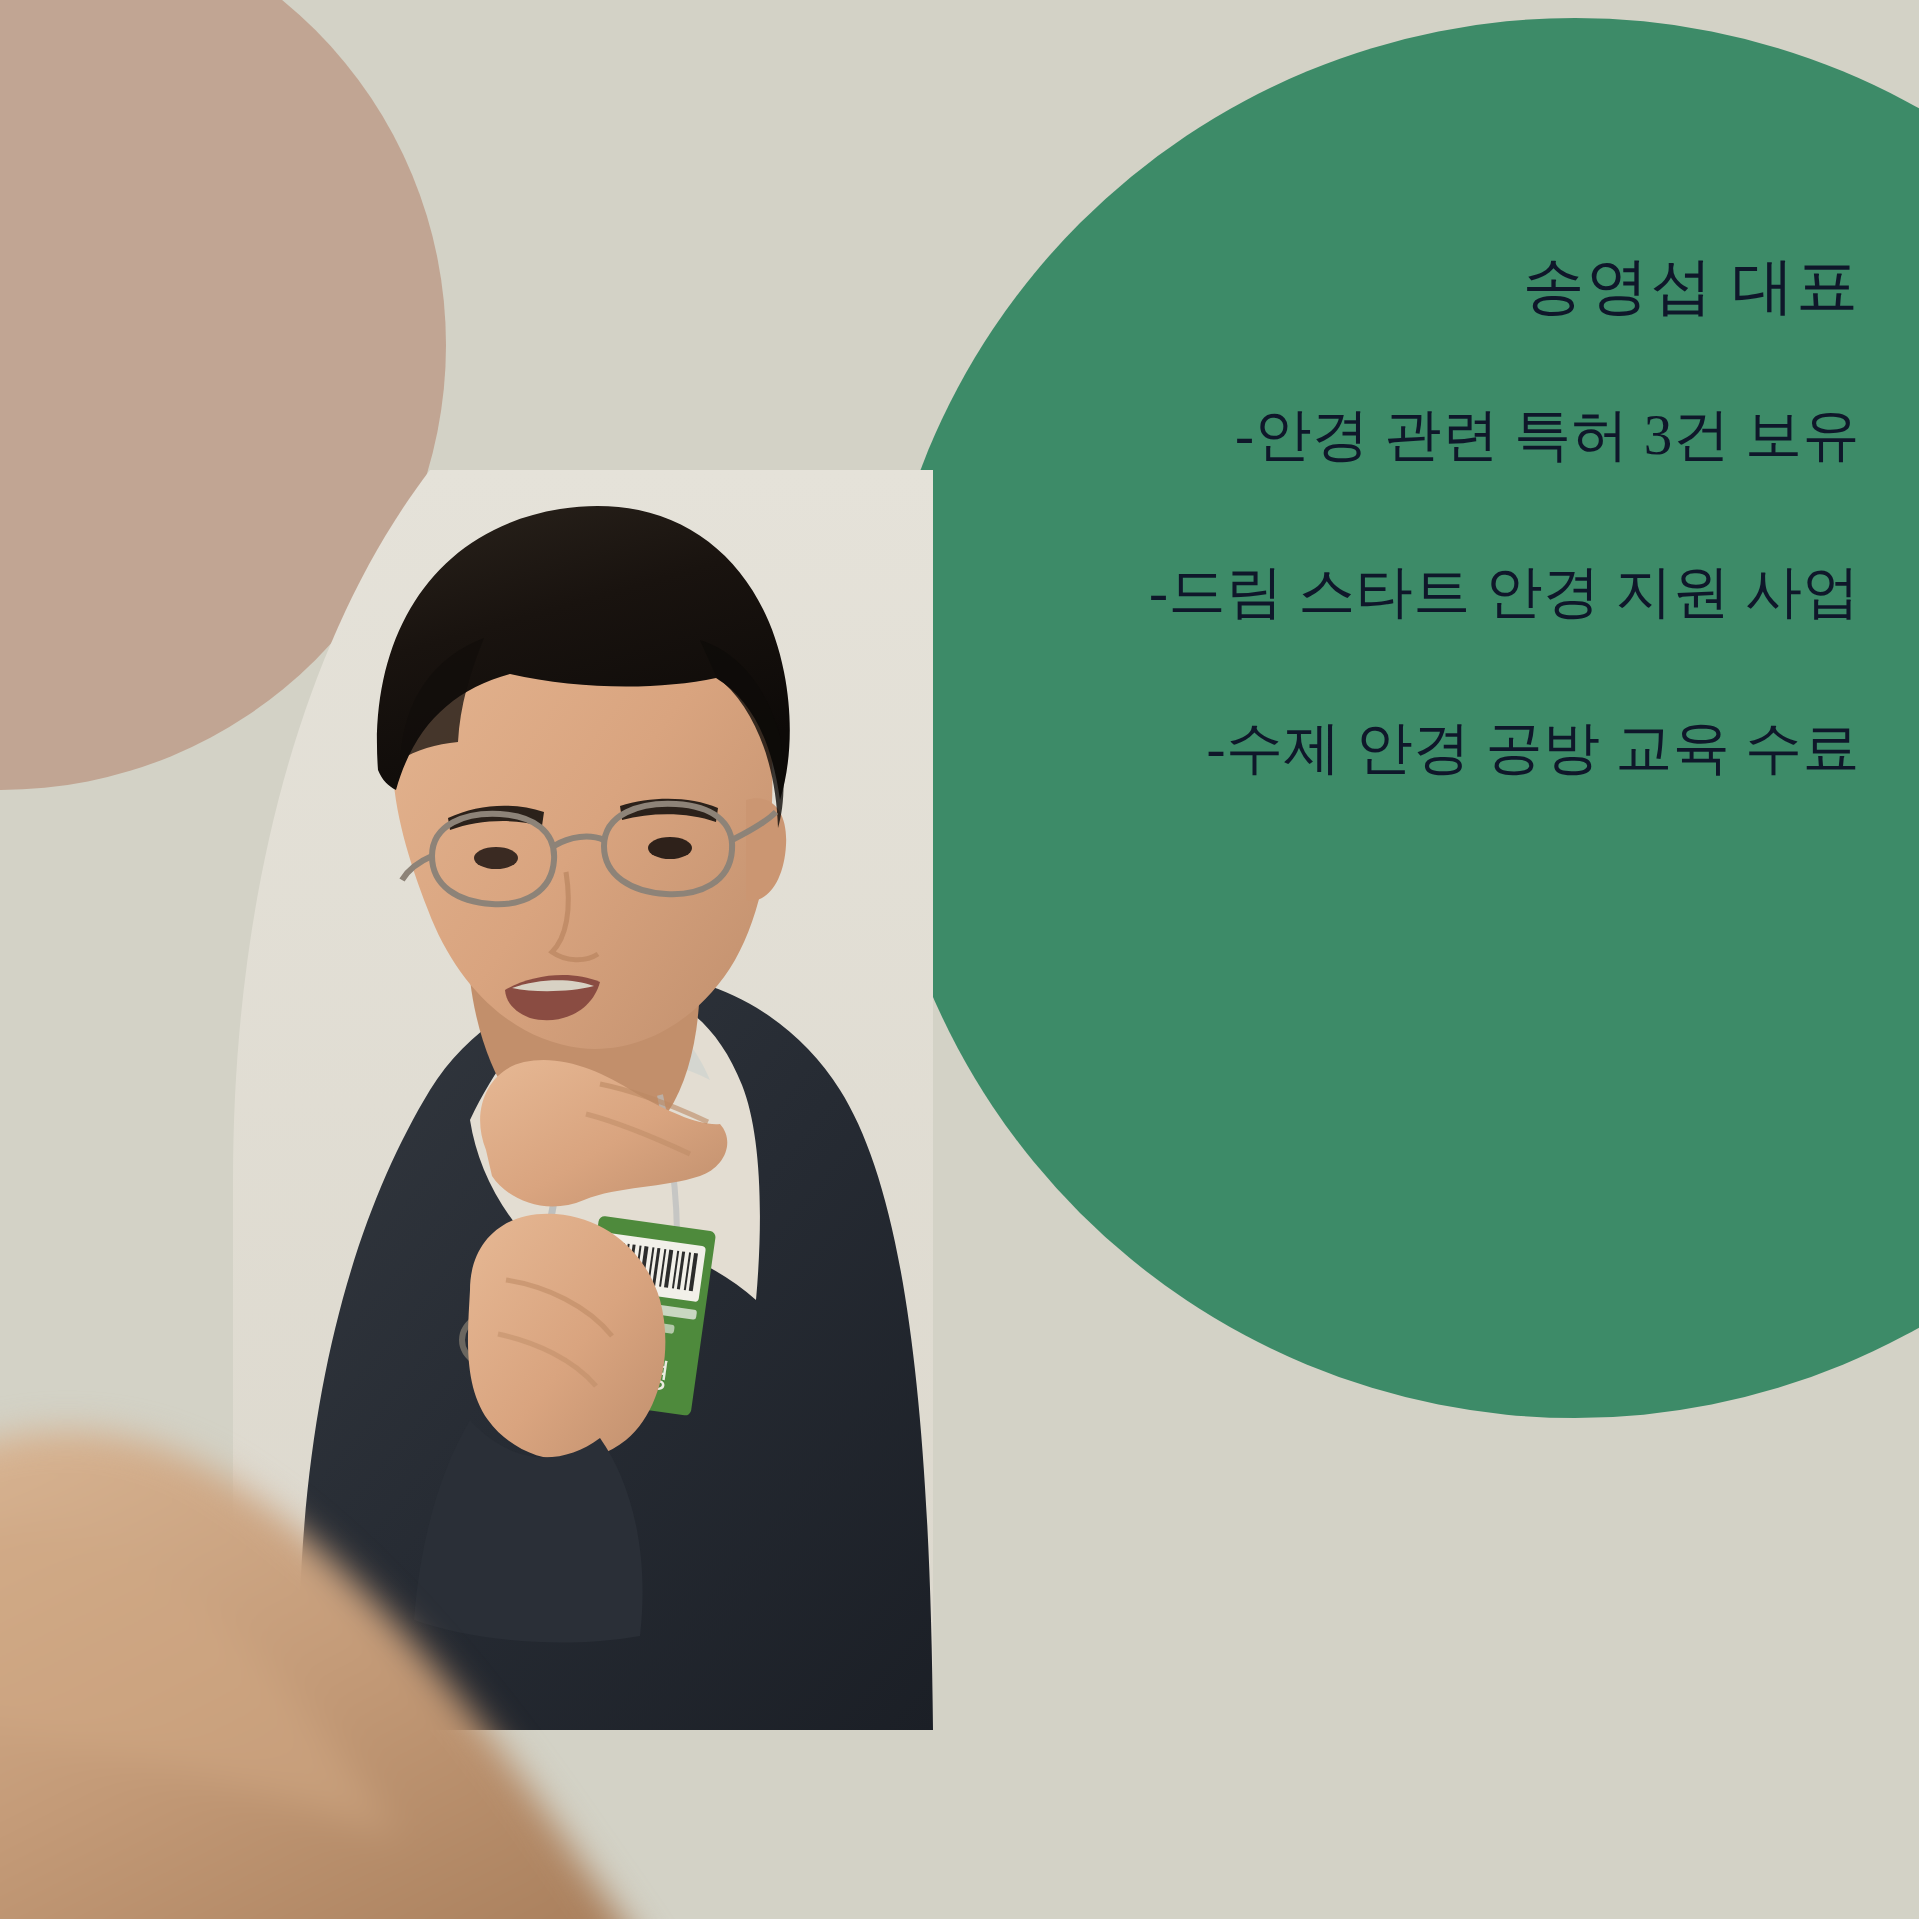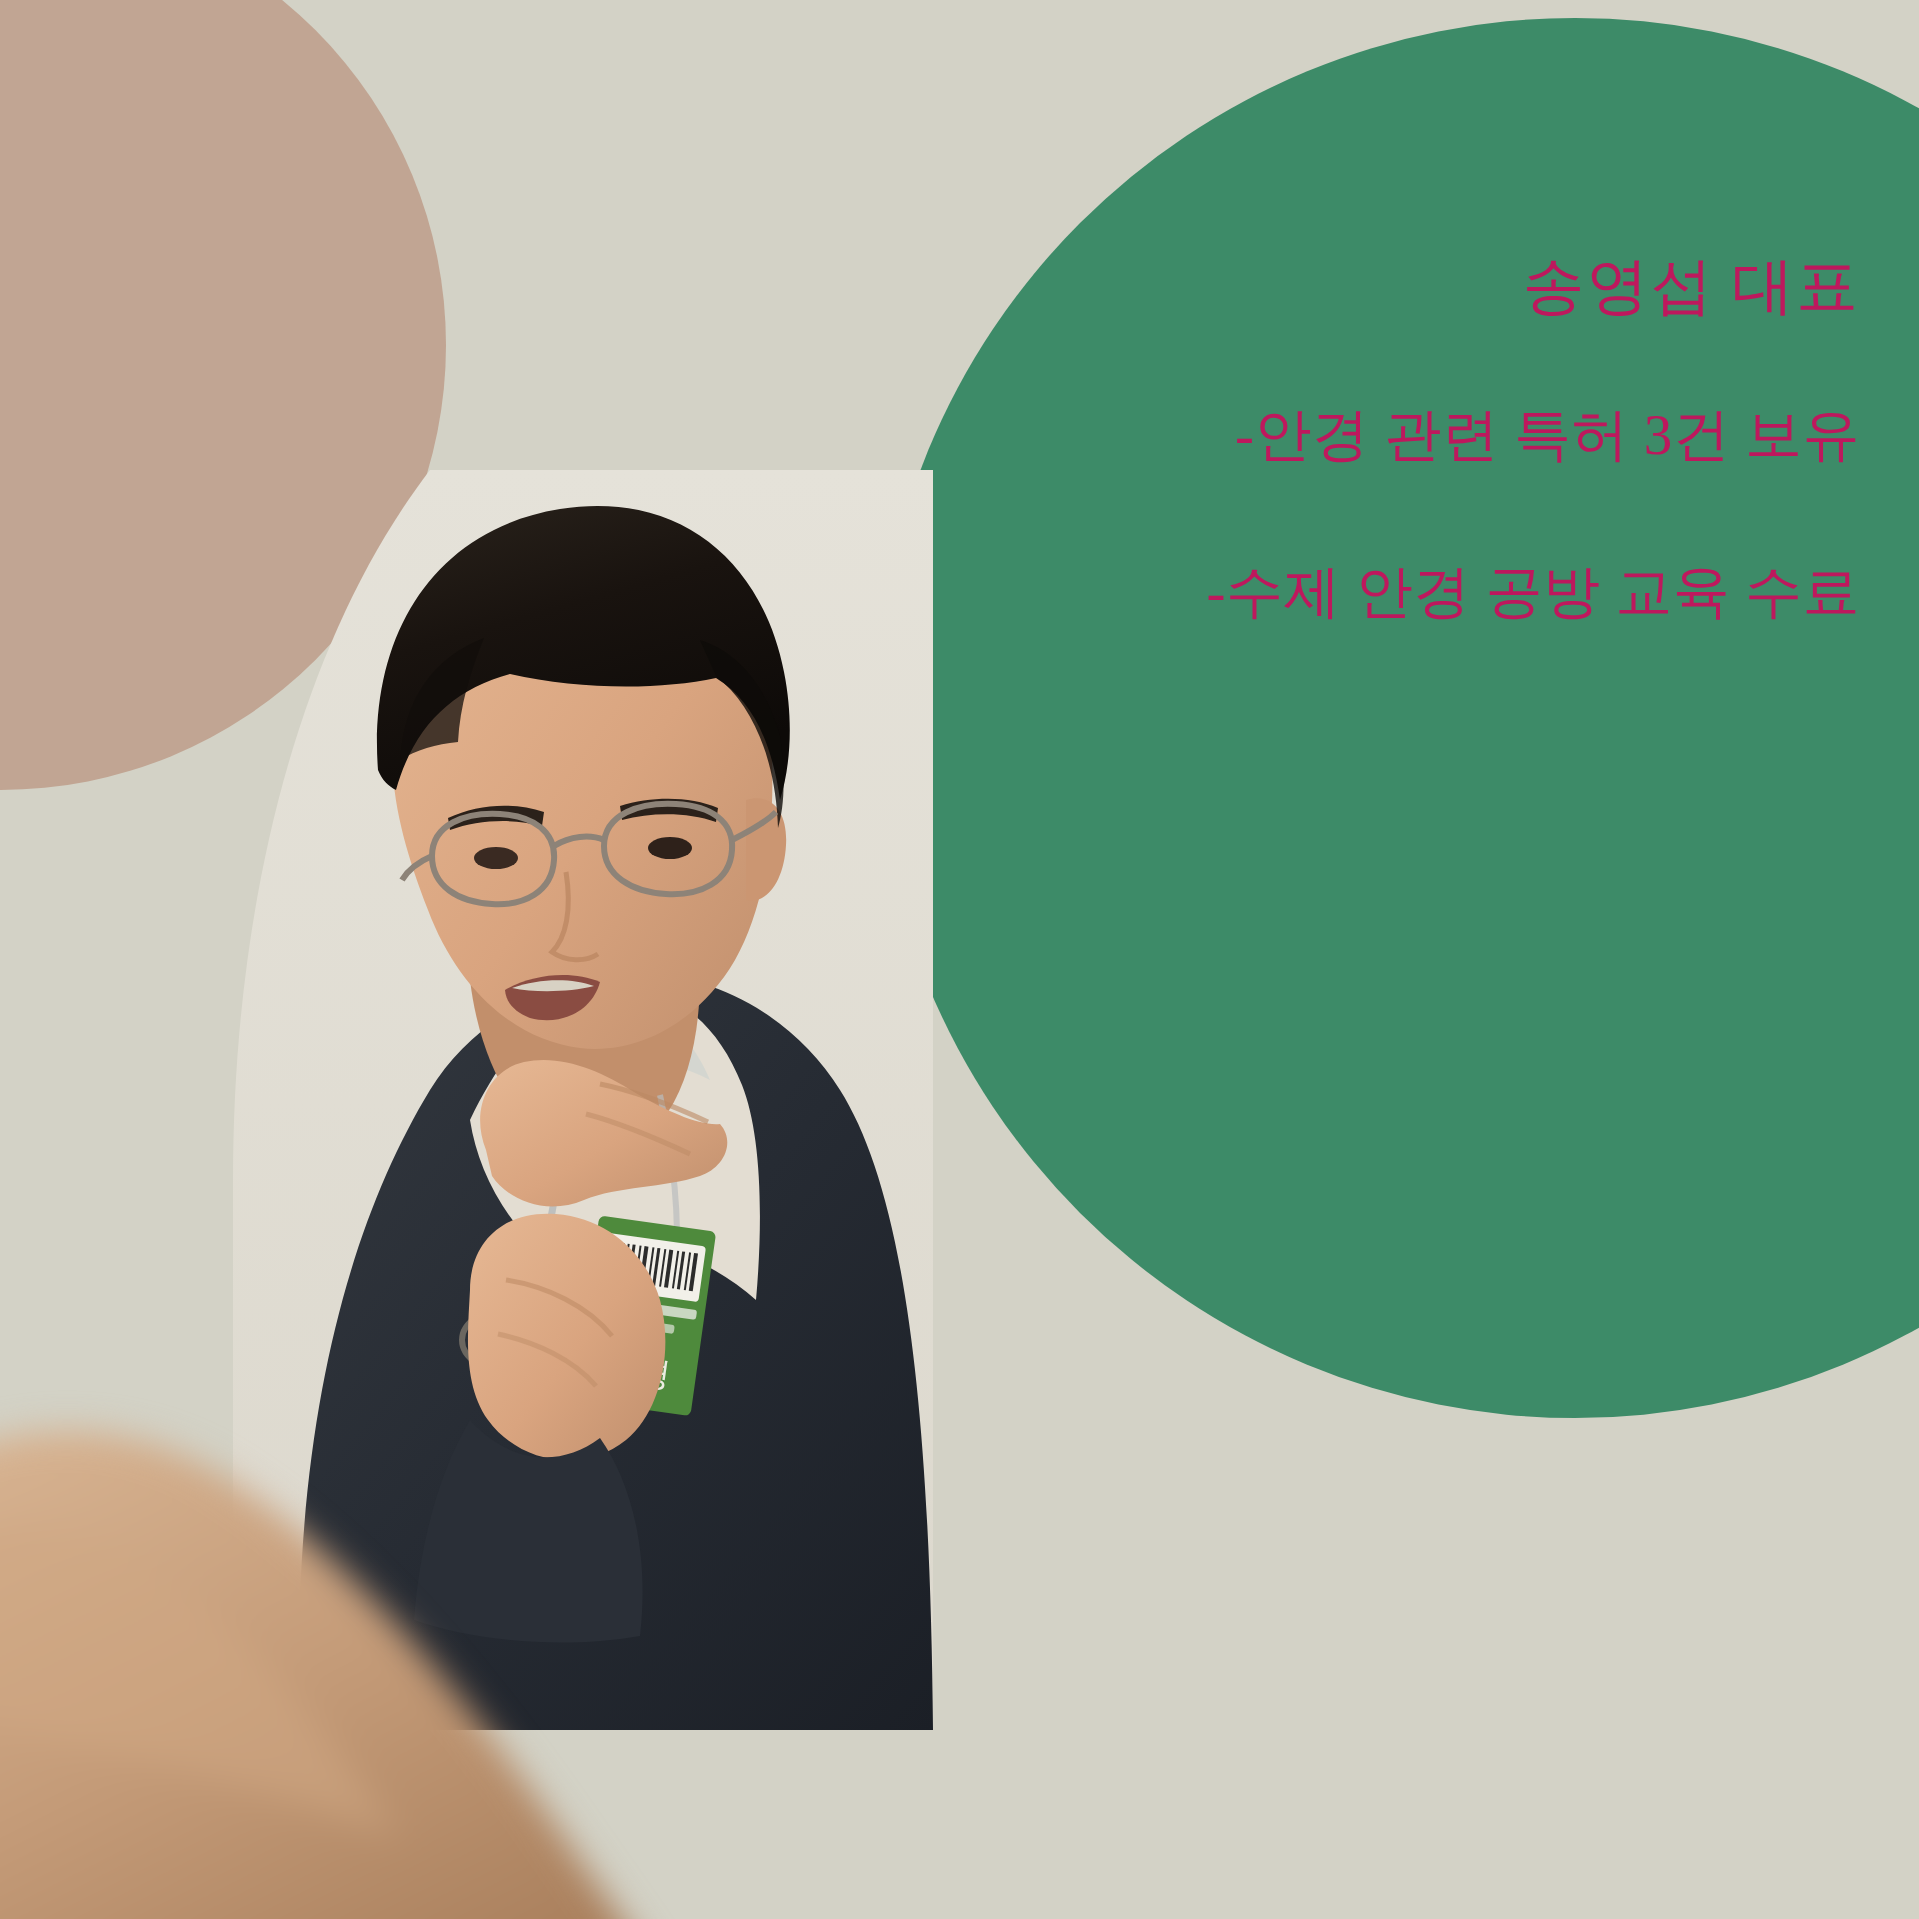--- a/index.html
+++ b/index.html
@@ -64,21 +64,21 @@
   .fg-arm svg { display: block; width: 100%; height: 100%; }
 
   
   .text-panel {
     position: absolute;
     left: 820px;
     top: 250px;
     width: 1040px;
     z-index: 6;
     text-align: right;
-    color: #be185d;
+    color: #0f172a;
   }
   .panel-title {
     font-size: 62px;
     line-height: 1.18;
     letter-spacing: 2px;
     margin: 0 0 78px 0;
     font-weight: 400;
   }
   .bullet-list {
     list-style: none;
@@ -282,17 +282,18 @@
                C 425 560 300 520 190 500
                C 110 486 46 440 0 380 Z" fill="#cfa884" opacity="0.55"></path>
     </svg>
   </div>
 
   <div class="text-panel">
     <h1 class="panel-title">송영섭 대표</h1>
 
     <ul class="bullet-list">
       <li class="bullet-item">-안경 관련 특허 3건 보유</li>
+      <li class="bullet-item">-드림 스타트 안경 지원 사업</li>
       <li class="bullet-item">-수제 안경 공방 교육 수료</li>
     </ul>
   </div>
 
 </div>
 
 </body></html>

